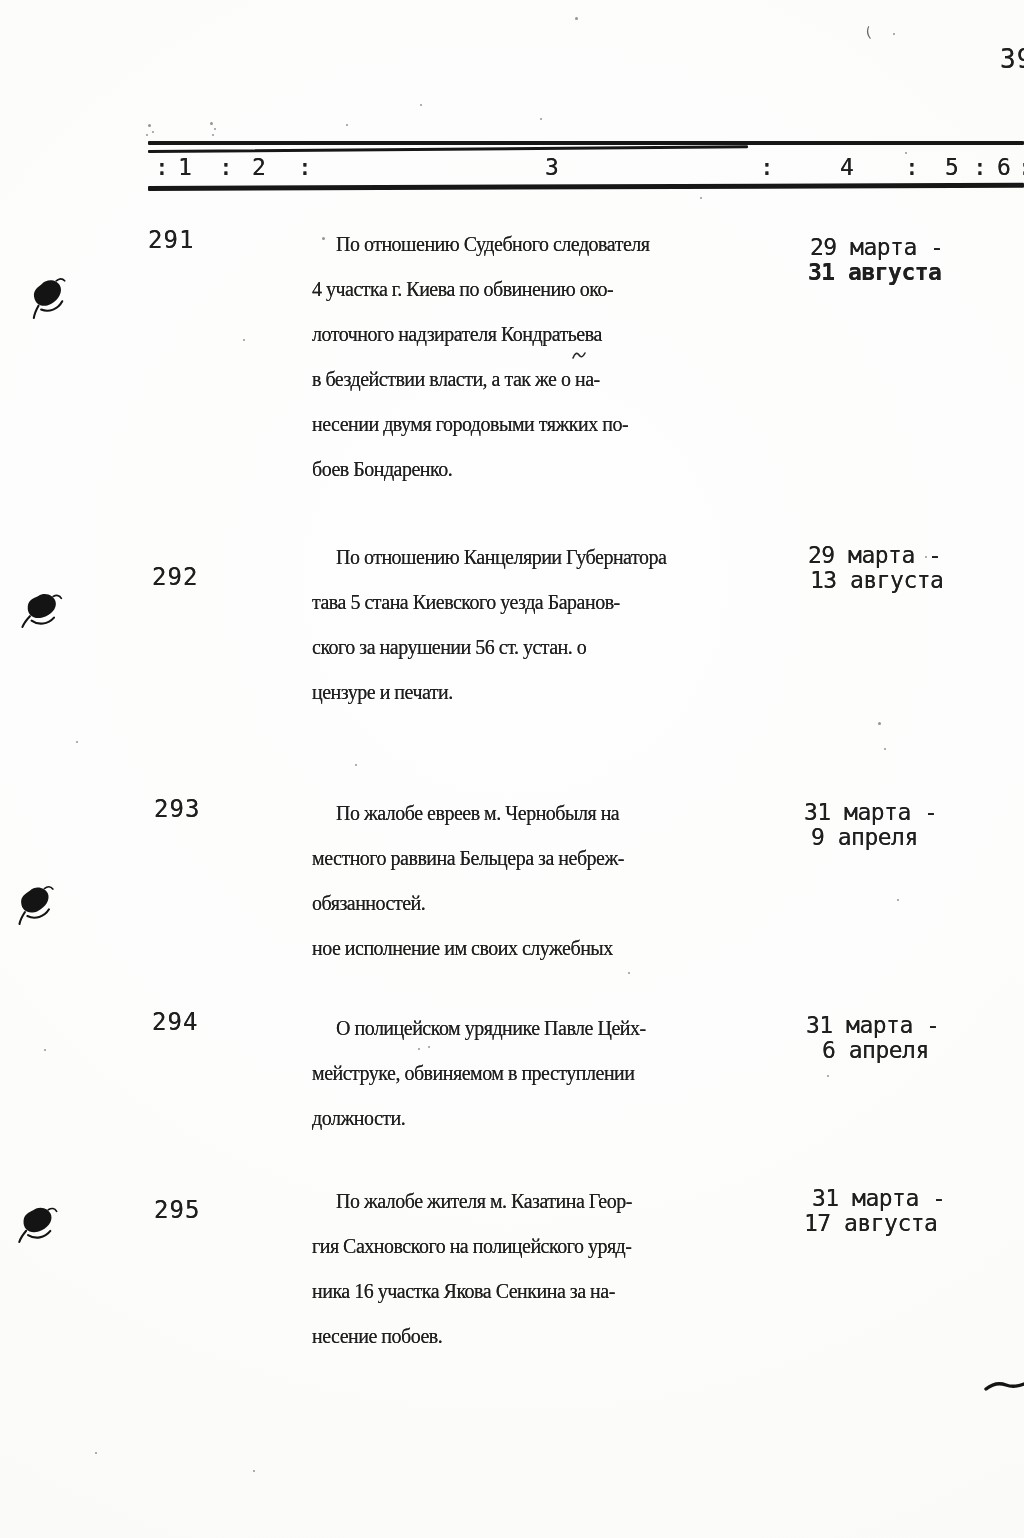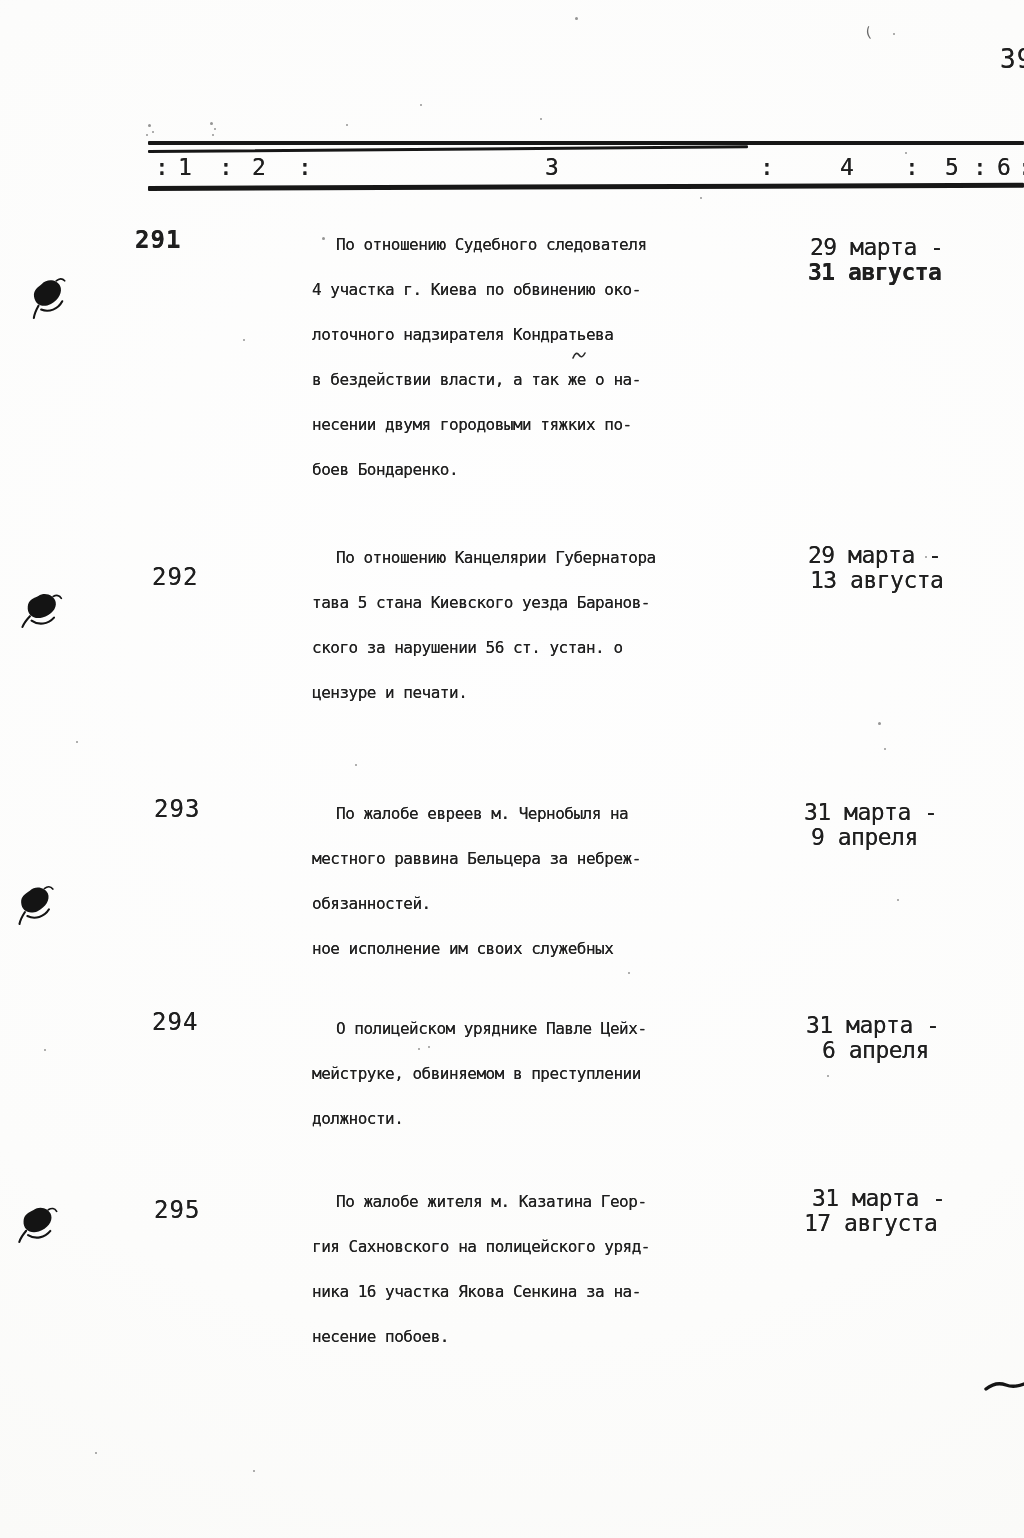--- a/index.html
+++ b/index.html
@@ -13,21 +13,21 @@
   .page-number{position:absolute;left:1000px;top:44px;font-size:26px;letter-spacing:1px;}
   .paren-mark{position:absolute;left:864px;top:24px;font-size:14px;color:#6a6a6a;transform:rotate(-8deg);text-shadow:none;}
   
   .rule{position:absolute;left:148px;width:876px;background:#171717;border-radius:1px;}
   .r1{top:141px;height:4px;}
   .r2{top:150px;height:3px;width:600px;transform:rotate(-.45deg);transform-origin:left center;}
   .r3{top:186px;height:5px;transform:rotate(-.22deg);transform-origin:left center;}
   .hcell{position:absolute;top:154px;font-size:23px;letter-spacing:-0.5px;}
   
   .entry-number{position:absolute;font-size:24px;letter-spacing:1px;}
-  .entry-text{position:absolute;font-size:16px;letter-spacing:-0.5px;line-height:45px;white-space:pre;}
+  .entry-text{position:absolute;font-size:20px;letter-spacing:-0.5px;line-height:45px;white-space:pre;font-family:Liberation Serif, serif;}
   .tline.first{text-indent:24px;}
   .entry-dates{position:absolute;font-size:23px;letter-spacing:-0.5px;line-height:25px;white-space:pre;}
   
   .blob{position:absolute;width:42px;height:42px;}
   .corner-dash{position:absolute;left:984px;top:1377px;width:42px;height:18px;}
   .corr{position:absolute;left:572px;top:350px;width:14px;height:11px;}
   .speck{position:absolute;background:rgba(45,45,45,.5);border-radius:50%;text-shadow:none;}
 </style>
 </head>
 <body>
@@ -51,21 +51,21 @@
       <span class="hcell" style="left: 760px;">:</span>
       <span class="hcell" style="left: 840px;">4</span>
       <span class="hcell" style="left: 905px;">:</span>
       <span class="hcell" style="left: 945px;">5</span>
       <span class="hcell" style="left: 973px;">:</span>
       <span class="hcell" style="left: 997px;">6</span>
       <span class="hcell" style="left: 1018px;">:</span>
     </div>
 
   <div>
-      <div class="entry-number" style="left: 135px; top: 226px; font-weight: bold;">291</div>
+      <div class="entry-number" style="left: 148px; top: 226px;">291</div>
       <div class="entry-text" style="left: 312px; top: 222px;"><div class="tline first">По отношению Судебного следователя</div><div class="tline">4 участка г. Киева по обвинению око-</div><div class="tline">лоточного надзирателя Кондратьева</div><div class="tline">в бездействии власти, а так же о на-</div><div class="tline">несении двумя городовыми тяжких по-</div><div class="tline">боев Бондаренко.</div></div>
       <div class="entry-dates" style="left: 810px; top: 235px;"><div>29 марта -</div><div style="margin-left: -2px; font-weight: bold;">31 августа</div></div>
       <div class="entry-number" style="left: 152px; top: 563px;">292</div>
       <div class="entry-text" style="left: 312px; top: 535px;"><div class="tline first">По отношению Канцелярии Губернатора</div><div class="tline">тава 5 стана Киевского уезда Баранов-</div><div class="tline">ского за нарушении 56 ст. устан. о</div><div class="tline">цензуре и печати.</div></div>
       <div class="entry-dates" style="left: 808px; top: 543px;"><div>29 марта -</div><div style="margin-left: 2px;">13 августа</div></div>
       <div class="entry-number" style="left: 154px; top: 795px;">293</div>
       <div class="entry-text" style="left: 312px; top: 791px;"><div class="tline first">По жалобе евреев м. Чернобыля на</div><div class="tline">местного раввина Бельцера за небреж-</div><div class="tline">обязанностей.</div><div class="tline">ное исполнение им своих служебных</div></div>
       <div class="entry-dates" style="left: 804px; top: 800px;"><div>31 марта -</div><div style="margin-left: 7px;">9 апреля</div></div>
       <div class="entry-number" style="left: 152px; top: 1008px;">294</div>
       <div class="entry-text" style="left: 312px; top: 1006px;"><div class="tline first">О полицейском уряднике Павле Цейх-</div><div class="tline">мейструке, обвиняемом в преступлении</div><div class="tline">должности.</div></div>

